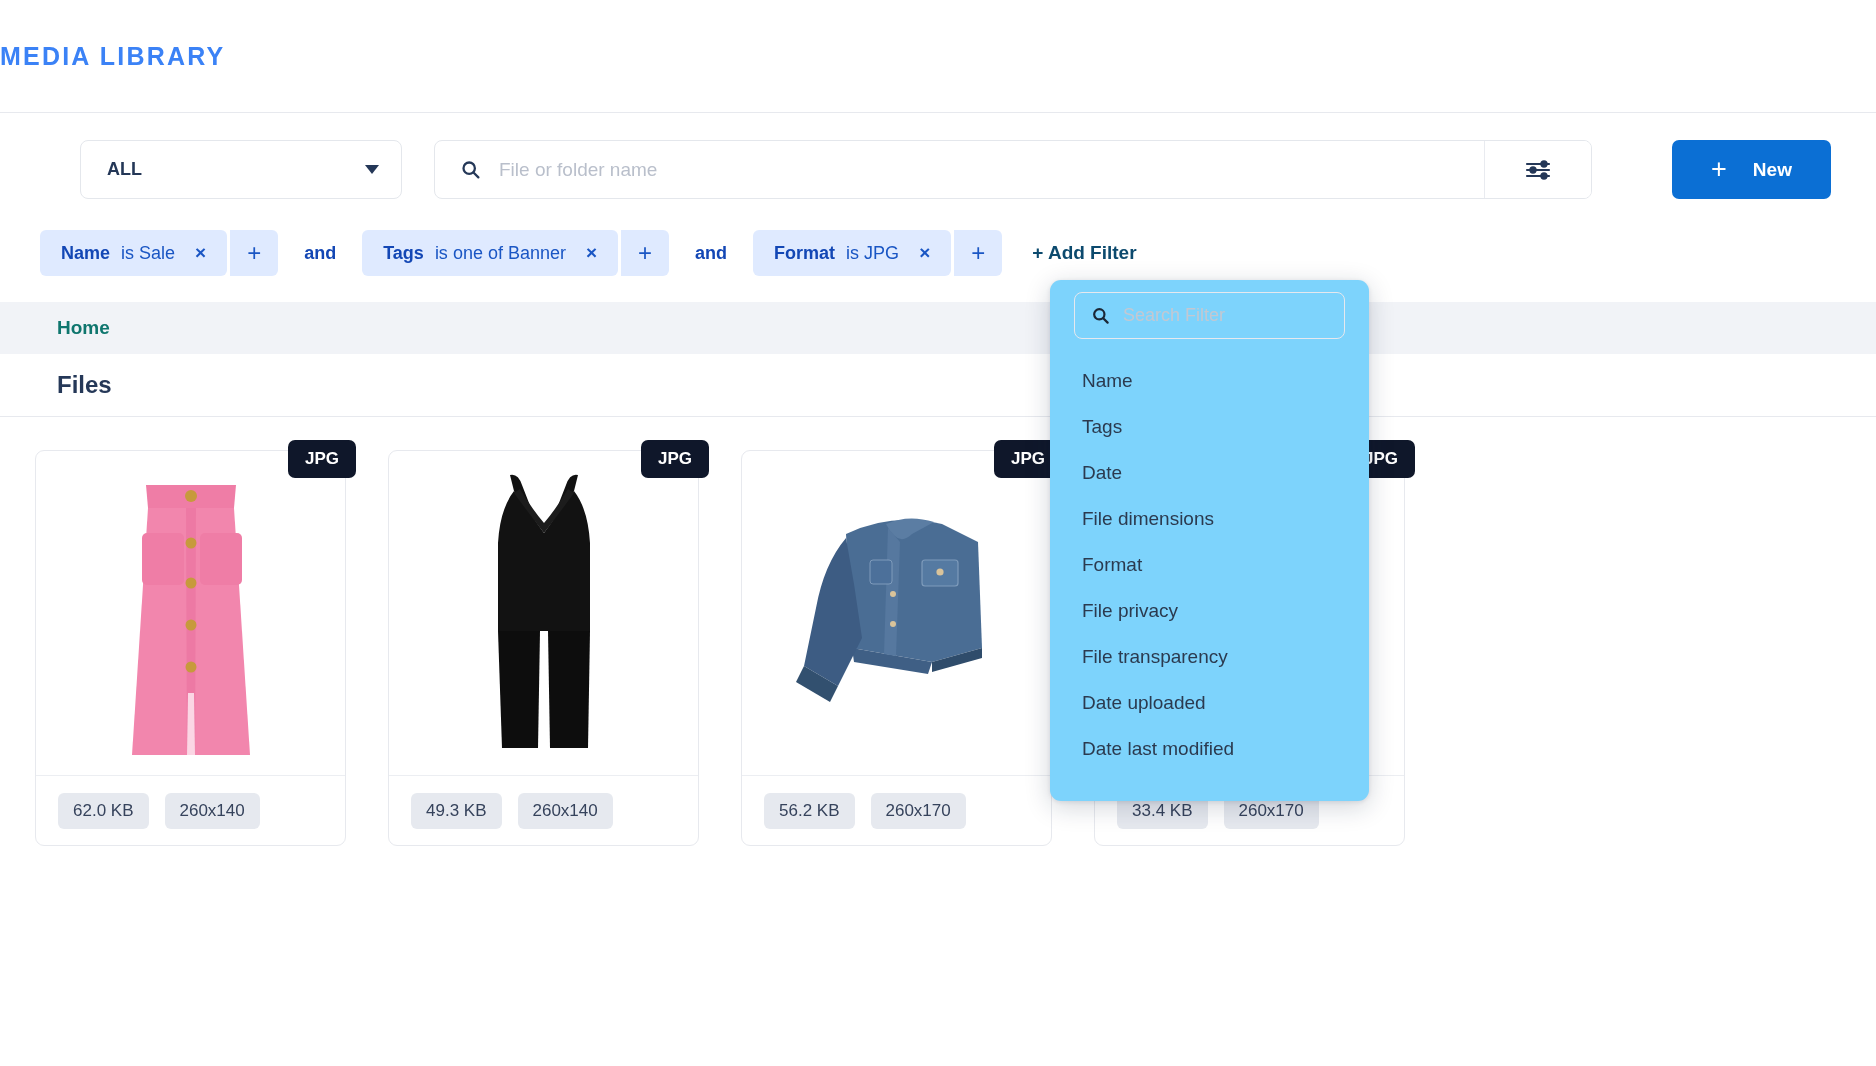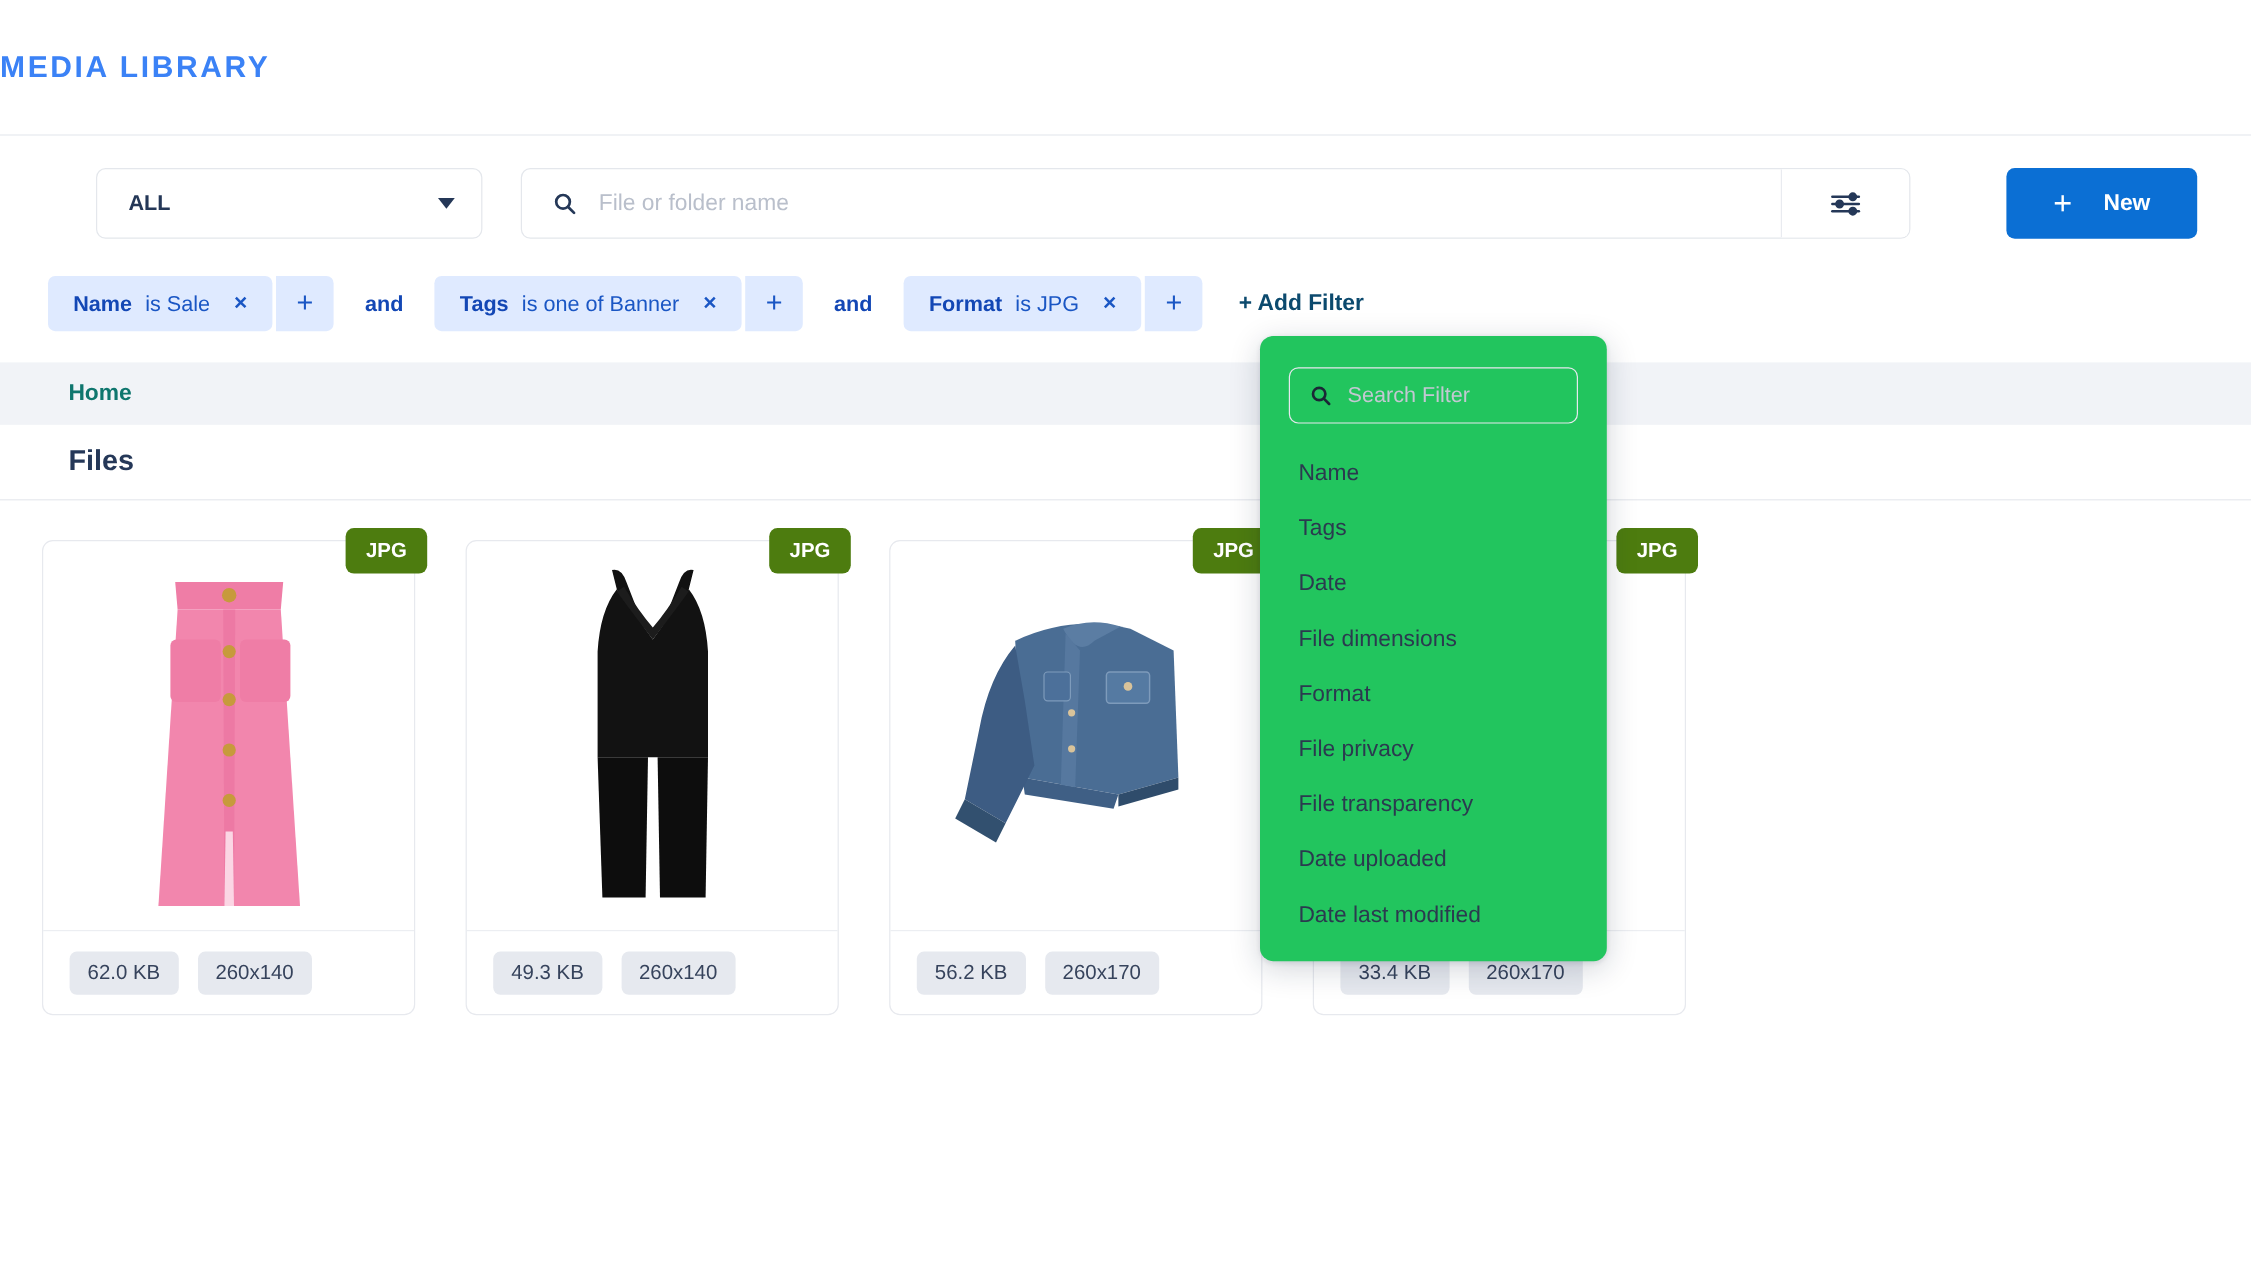--- a/index.html
+++ b/index.html
@@ -132,21 +132,21 @@
   }
   .card {
     width: 311px; height: 396px;
     border: 1px solid #e7e9ee; border-radius: 9px;
     background: #fff; position: relative;
     display: flex; flex-direction: column;
     cursor: pointer;
   }
   .badge-jpg {
     position: absolute; top: -11px; right: -11px;
-    background: #4d7c0f; color: #fff;
+    background: #0f172a; color: #fff;
     font-size: 17px; font-weight: 700;
     padding: 9px 17px; border-radius: 7px;
     z-index: 3;
     margin-left: 30px;
   }
   .thumb {
     flex: 1; display: flex; align-items: center; justify-content: center;
     border-bottom: 1px solid #eceef2; overflow: hidden; padding: 12px;
   }
   .meta {
@@ -156,25 +156,25 @@
   .pill {
     background: #e6e9ef; color: #36435c;
     font-size: 17px; border-radius: 6px;
     padding: 8px 15px; white-space: nowrap;
   }
 
   
   .popup {
     position: absolute;
     left: 1050px; top: 280px;
-    width: 289px; height: 521px;
-    background: #22c55e; border-radius: 11px;
+    width: 319px; height: 521px;
+    background: #7dd3fc; border-radius: 11px;
     box-shadow: 0 6px 26px rgba(16,30,60,.19), 0 1px 4px rgba(16,30,60,.10);
     z-index: 50;
-    padding: 26px 0 0 0;
+    padding: 12px 0 0 0;
   }
   .popup-search {
     margin: 0 24px; height: 47px;
     border: 1px solid #e6e8ee; border-radius: 8px;
     display: flex; align-items: center; gap: 13px; padding-left: 16px;
   }
   .popup-search input {
     border: none; outline: none; background: transparent;
     font-family: "Liberation Sans", sans-serif;
     font-size: 18px; color: #253858; width: 100%;

